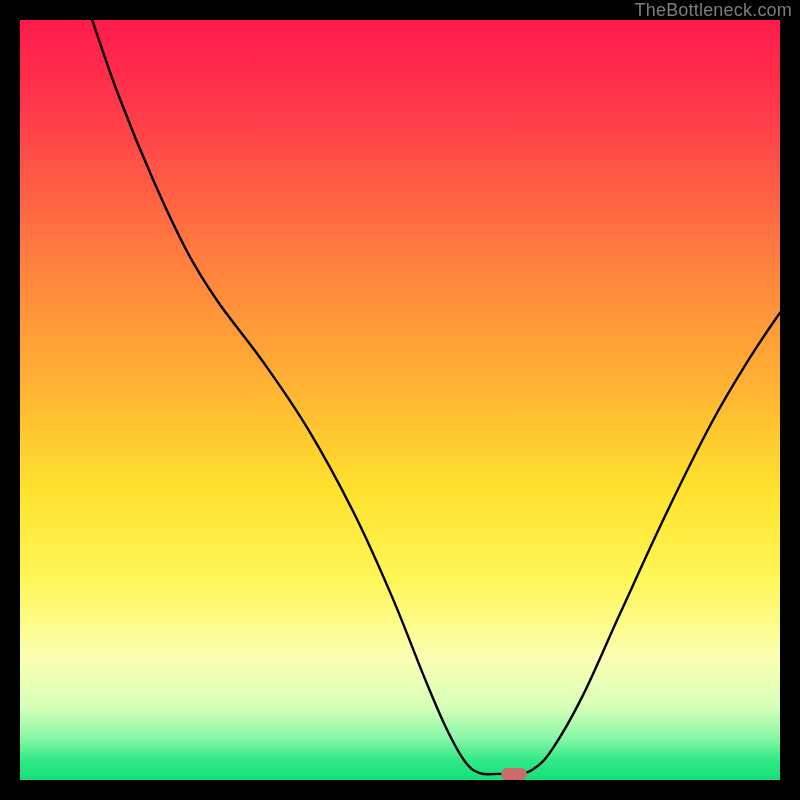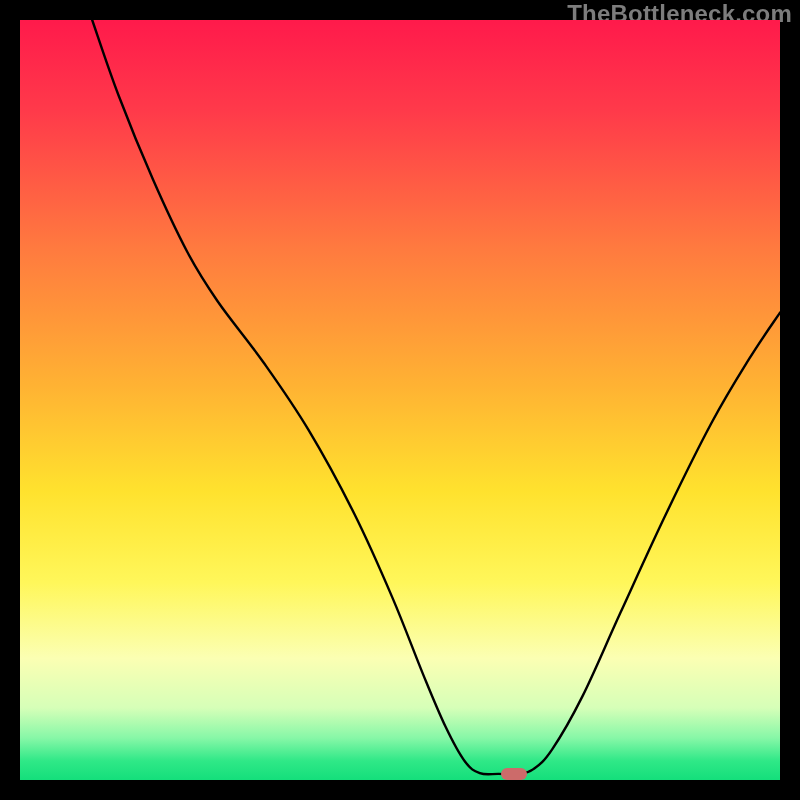--- a/index.html
+++ b/index.html
@@ -24,22 +24,22 @@
     top: 20px;
     width: 760px;
     height: 760px;
     overflow: hidden;
   }
   .watermark {
     position: absolute;
     top: 0;
     right: 8px;
     font-family: Arial, Helvetica, sans-serif;
-    font-size: 24px;
-    font-weight: 700;
+    font-size: 18px;
+    font-weight: 400;
     color: #7d7d7d;
     letter-spacing: 0.2px;
     user-select: none;
   }
   svg {
     display: block;
   }
   .marker {
     position: absolute;
     width: 26px;

